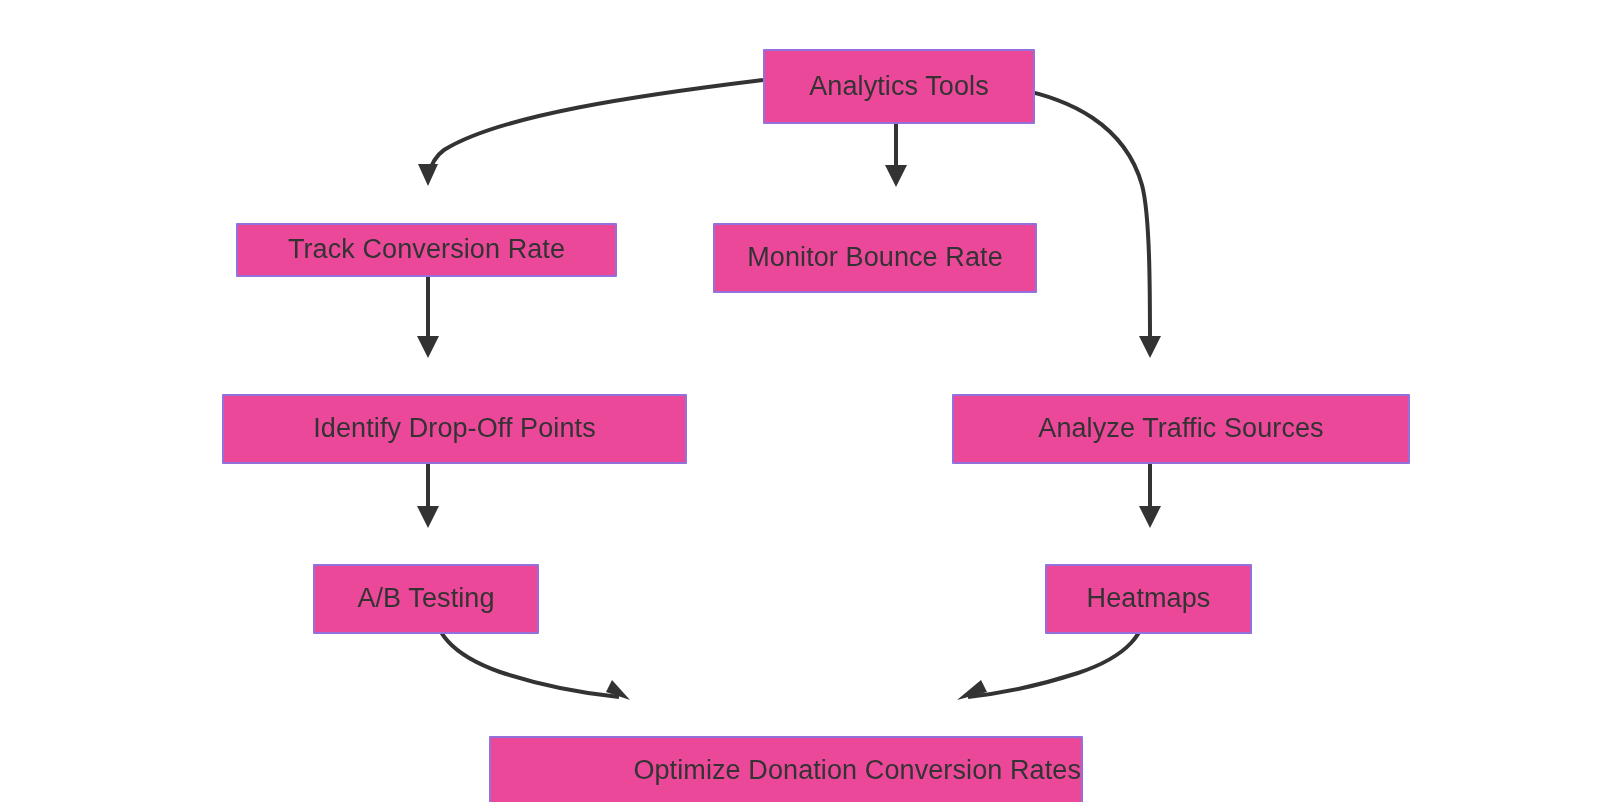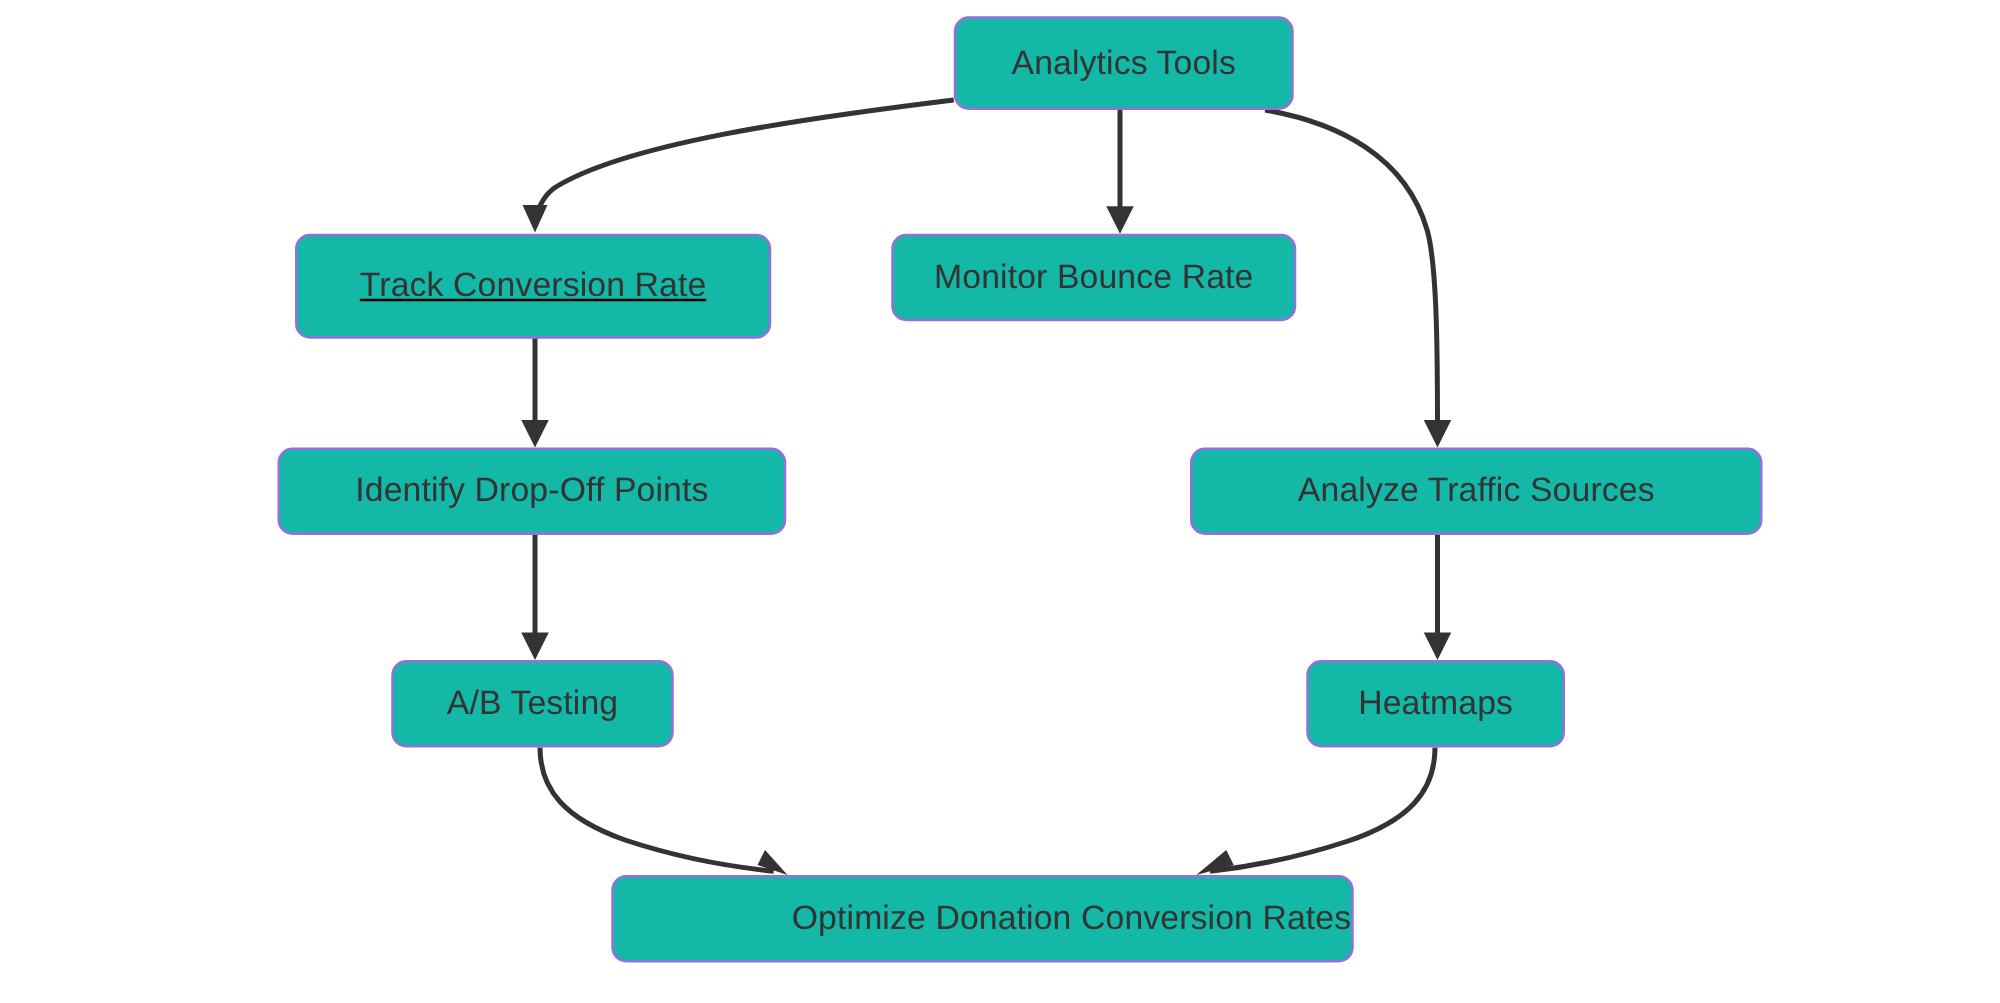--- a/index.html
+++ b/index.html
@@ -22,27 +22,28 @@
     position: absolute;
     left: 0;
     top: 0;
     width: 1600px;
     height: 802px;
     pointer-events: none;
   }
   .flow-node {
     position: absolute;
     box-sizing: border-box;
-    background: #14b8a6;
+    background: #ec4899;
     border: 2px solid #9370db;
-    border-radius: 12px;
+    border-radius: 1px;
     display: flex;
     align-items: center;
     justify-content: center;
     z-index: 2;
+    margin-top: 36px;
   }
   .flow-node-label {
     font-family: "Liberation Sans", "DejaVu Sans", sans-serif;
     font-size: 27px;
     line-height: 1.1;
     color: #333333;
     white-space: nowrap;
     letter-spacing: 0.1px;
   }
   .edge-path {
@@ -102,29 +103,29 @@
       <path class="edge-path" d="M 1148,598 C 1148,634 1126,657 1078,673 C 1035,687 995,694 968,697"></path>
       <polygon class="edge-arrow" points="957,700 981,680 987,692"></polygon>
     </g>
 
   </svg>
 
   <div class="flow-node" style="left:763px; top:13px; width:272px; height:75px;">
     <span class="flow-node-label">Analytics Tools</span>
   </div>
 
-  <div class="flow-node" style="left:236px; top:187px; width:381px; height:84px;text-decoration:underline;">
+  <div class="flow-node" style="left:236px; top:187px; width:381px; height:54px;">
     <span class="flow-node-label">Track Conversion Rate</span>
   </div>
 
   <div class="flow-node" style="left:713px; top:187px; width:324px; height:70px;">
     <span class="flow-node-label">Monitor Bounce Rate</span>
   </div>
 
-  <div class="flow-node" style="left:222px; top:358px; width:407px; height:70px;">
+  <div class="flow-node" style="left:222px; top:358px; width:465px; height:70px;">
     <span class="flow-node-label">Identify Drop-Off Points</span>
   </div>
 
   <div class="flow-node" style="left:952px; top:358px; width:458px; height:70px;">
     <span class="flow-node-label">Analyze Traffic Sources</span>
   </div>
 
   <div class="flow-node" style="left:313px; top:528px; width:226px; height:70px;">
     <span class="flow-node-label">A/B Testing</span>
   </div>

